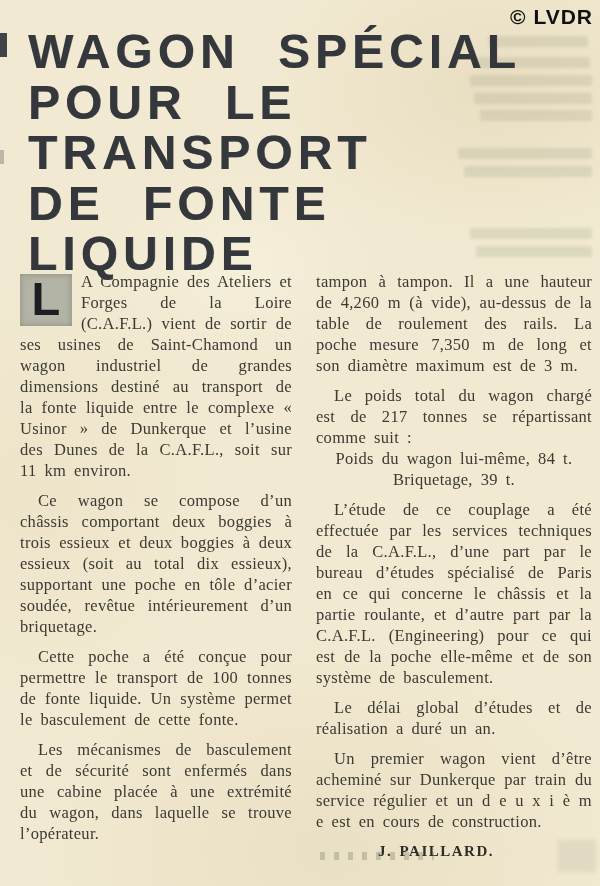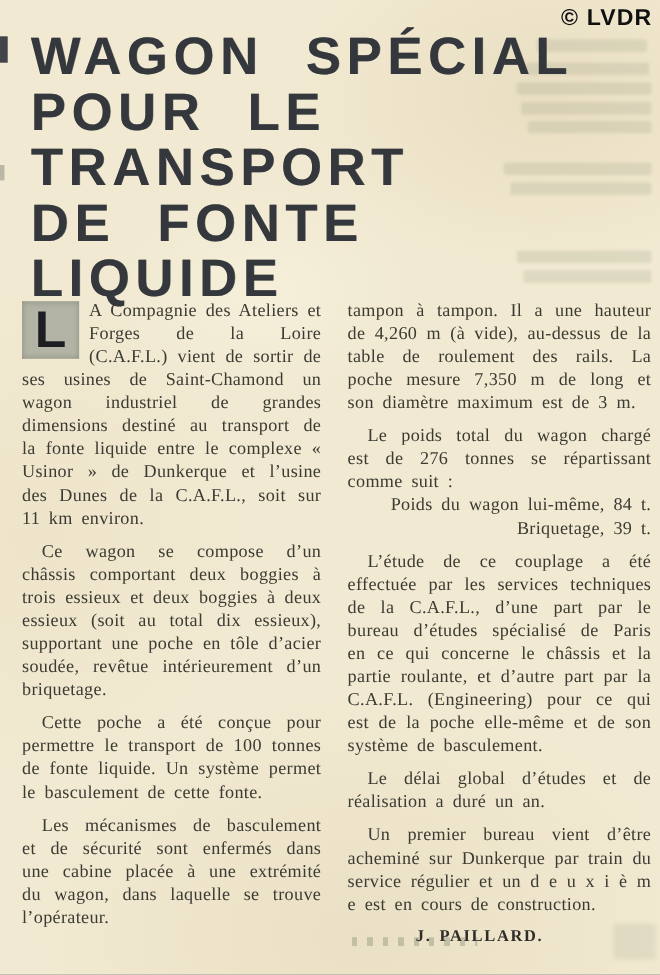--- a/index.html
+++ b/index.html
@@ -68,21 +68,21 @@
     letter-spacing: 0.3px;
   }
   .col-left  { width: 272px; }
   .col-right { width: 276px; }
 
   .para { margin: 0 0 9px 0; text-indent: 18px; }
   .para.noindent { text-indent: 0; }
   .para.tight { margin-bottom: 0; }
 
   .weight-list { margin: 0 0 9px 0; }
-  .weight-list div { text-align: right; }
+  .weight-list div { text-align: center; }
 
   .dropcap {
     float: left;
     width: 52px;
     height: 52px;
     margin: 3px 9px 1px 0;
     background: #b3b4a5;
     box-shadow: inset 0 0 6px rgba(90,95,80,0.45);
     font-family: "Liberation Sans", sans-serif;
     font-weight: bold;
@@ -166,25 +166,25 @@
         <span class="dropcap">L</span>
         <span>A Compagnie des Ateliers et Forges de la Loire (C.A.F.L.) vient de sortir de ses usines de Saint-Chamond un wagon industriel de grandes dimensions destiné au transport de la fonte liquide entre le complexe « Usinor » de Dunkerque et l’usine des Dunes de la C.A.F.L., soit sur 11 km environ.</span>
       </p>
       <p class="para">Ce wagon se compose d’un châssis comportant deux boggies à trois essieux et deux boggies à deux essieux (soit au total dix essieux), supportant une poche en tôle d’acier soudée, revêtue intérieurement d’un briquetage.</p>
       <p class="para">Cette poche a été conçue pour permettre le transport de 100 tonnes de fonte liquide. Un système permet le basculement de cette fonte.</p>
       <p class="para">Les mécanismes de basculement et de sécurité sont enfermés dans une cabine placée à une extrémité du wagon, dans laquelle se trouve l’opérateur.</p>
     </div>
 
     <div class="col col-right">
       <p class="para noindent">tampon à tampon. Il a une hauteur de 4,260 m (à vide), au-dessus de la table de roulement des rails. La poche mesure 7,350 m de long et son diamètre maximum est de 3 m.</p>
-      <p class="para tight">Le poids total du wagon chargé est de 276 tonnes se répartissant comme suit :</p>
+      <p class="para tight">Le poids total du wagon chargé est de 217 tonnes se répartissant comme suit :</p>
       <div class="weight-list">
         <div>Poids du wagon lui-même, 84 t.</div>
         <div>Briquetage, 39 t.</div>
       </div>
       <p class="para">L’étude de ce couplage a été effectuée par les services techniques de la C.A.F.L., d’une part par le bureau d’études spécialisé de Paris en ce qui concerne le châssis et la partie roulante, et d’autre part par la C.A.F.L. (Engineering) pour ce qui est de la poche elle-même et de son système de basculement.</p>
       <p class="para">Le délai global d’études et de réalisation a duré un an.</p>
-      <p class="para">Un premier bureau vient d’être acheminé sur Dunkerque par train du service régulier et un d e u x i è m e est en cours de construction.</p>
+      <p class="para">Un premier wagon vient d’être acheminé sur Dunkerque par train du service régulier et un d e u x i è m e est en cours de construction.</p>
       <p class="signature">J. PAILLARD.</p>
     </div>
 
   </div>
 </div>
 
 </body></html>

